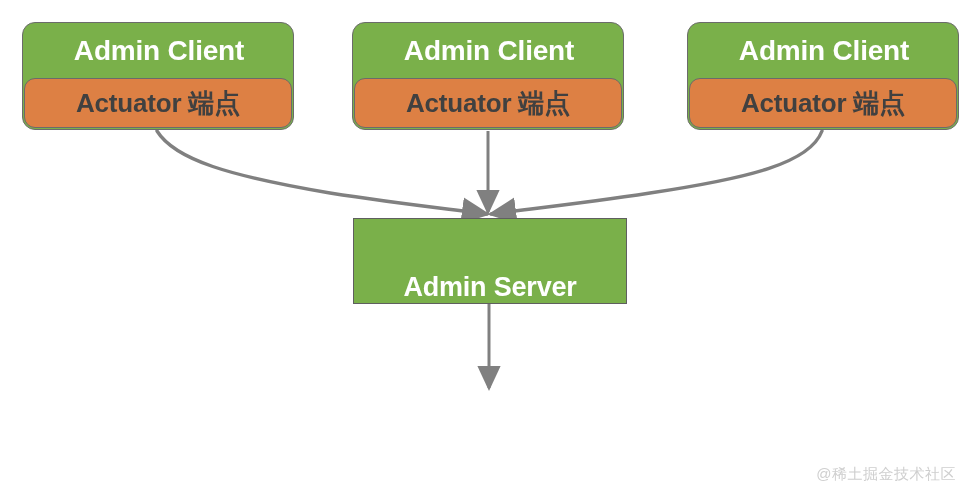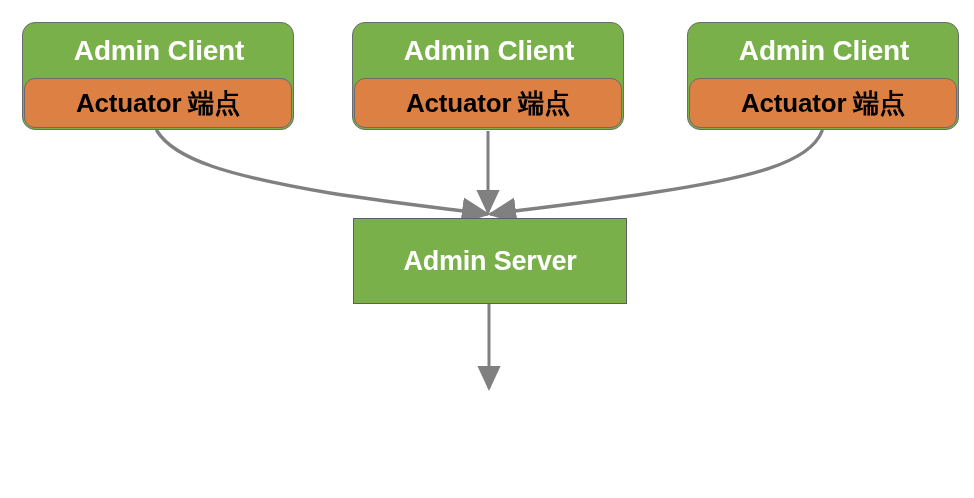--- a/index.html
+++ b/index.html
@@ -68,39 +68,39 @@
     height: 50px;
     box-sizing: border-box;
     background: #DD8044;
     border: 1.6px solid #6b6b6b;
     border-radius: 11px;
     display: flex;
     align-items: center;
     justify-content: center;
   }
   .client-sub {
-    color: #000000;
+    color: #404040;
     font-size: 26px;
     font-weight: bold;
     letter-spacing: -0.2px;
     white-space: nowrap;
   }
 
   
   #server-node {
     position: absolute;
     left: 353px;
     top: 218px;
     width: 274px;
     height: 86px;
     box-sizing: border-box;
     background: #7AB04A;
     border: 1.6px solid #5f5f5f;
     display: flex;
-    align-items: center;
+    align-items: flex-end;
     justify-content: center;
     z-index: 2;
   }
   #server-label {
     color: #ffffff;
     font-size: 27px;
     font-weight: bold;
     letter-spacing: -0.2px;
     white-space: nowrap;
   }
@@ -198,14 +198,15 @@
     <div class="client-bottom">
       <span class="client-sub">Actuator 端点</span>
     </div>
   </div>
 
   <div id="server-node">
     <span id="server-label">Admin Server</span>
   </div>
 
 
+  <div id="watermark">@稀土掘金技术社区</div>
 
 </div>
 
 </body></html>

